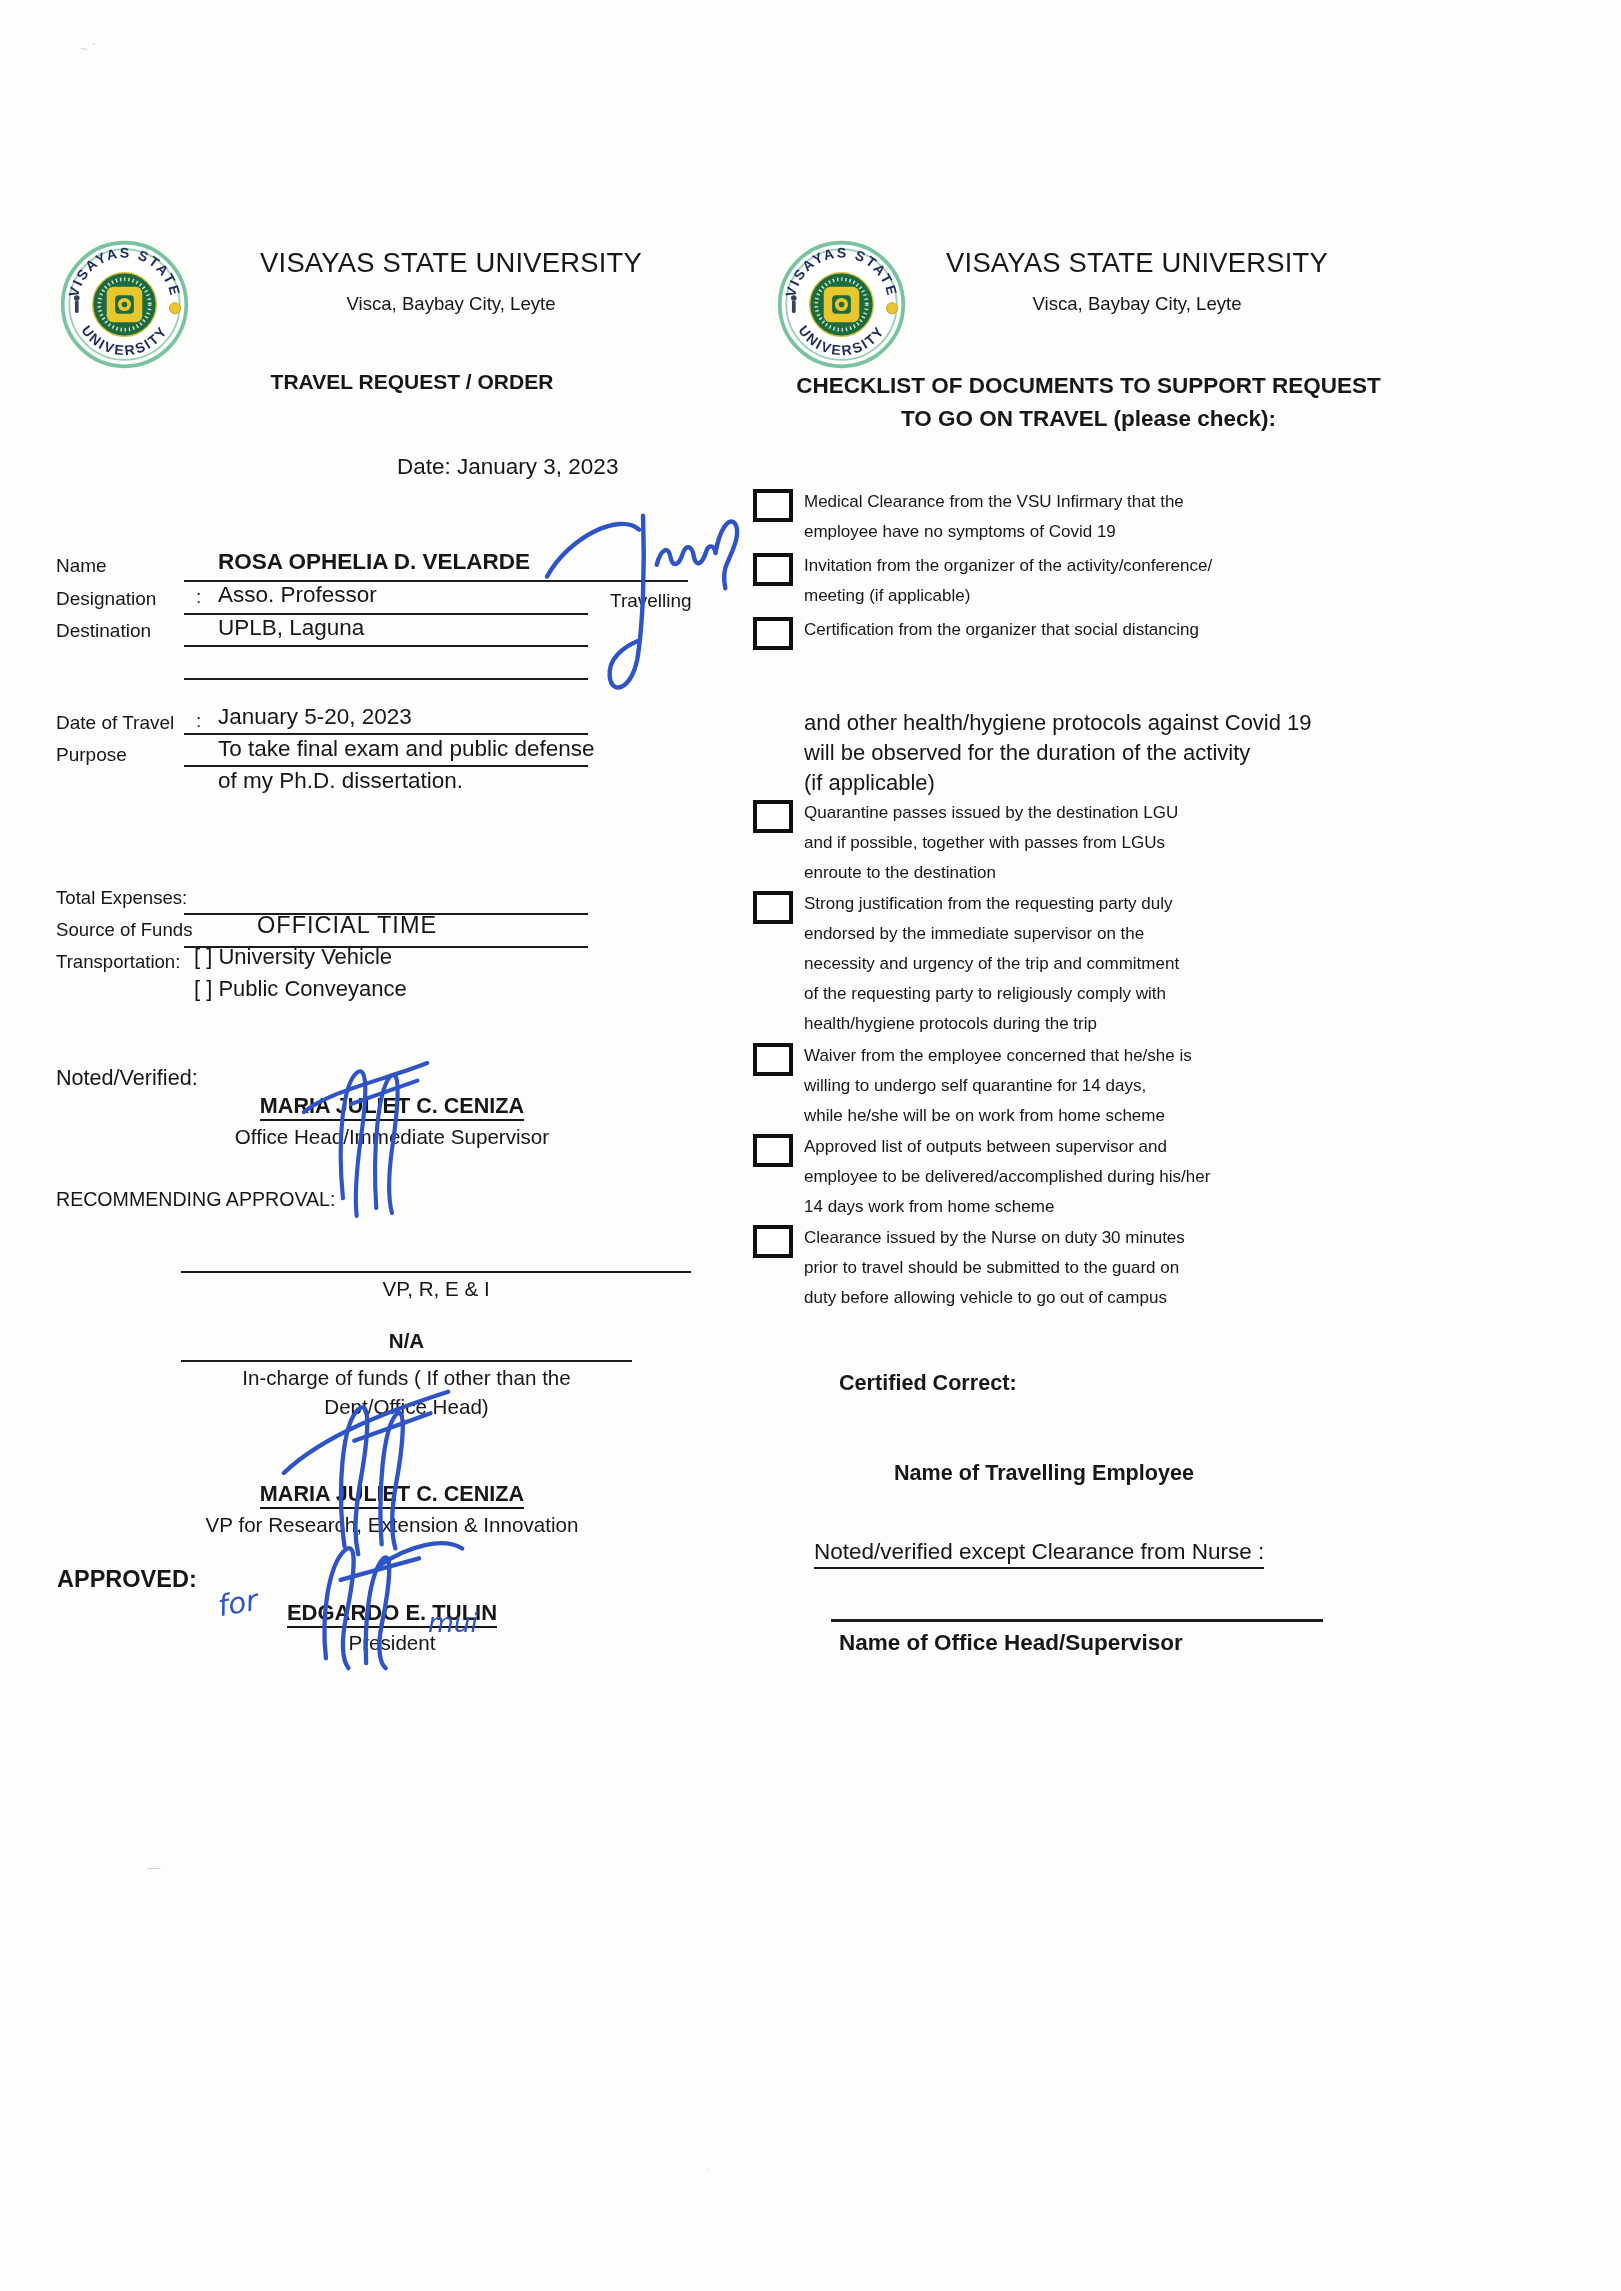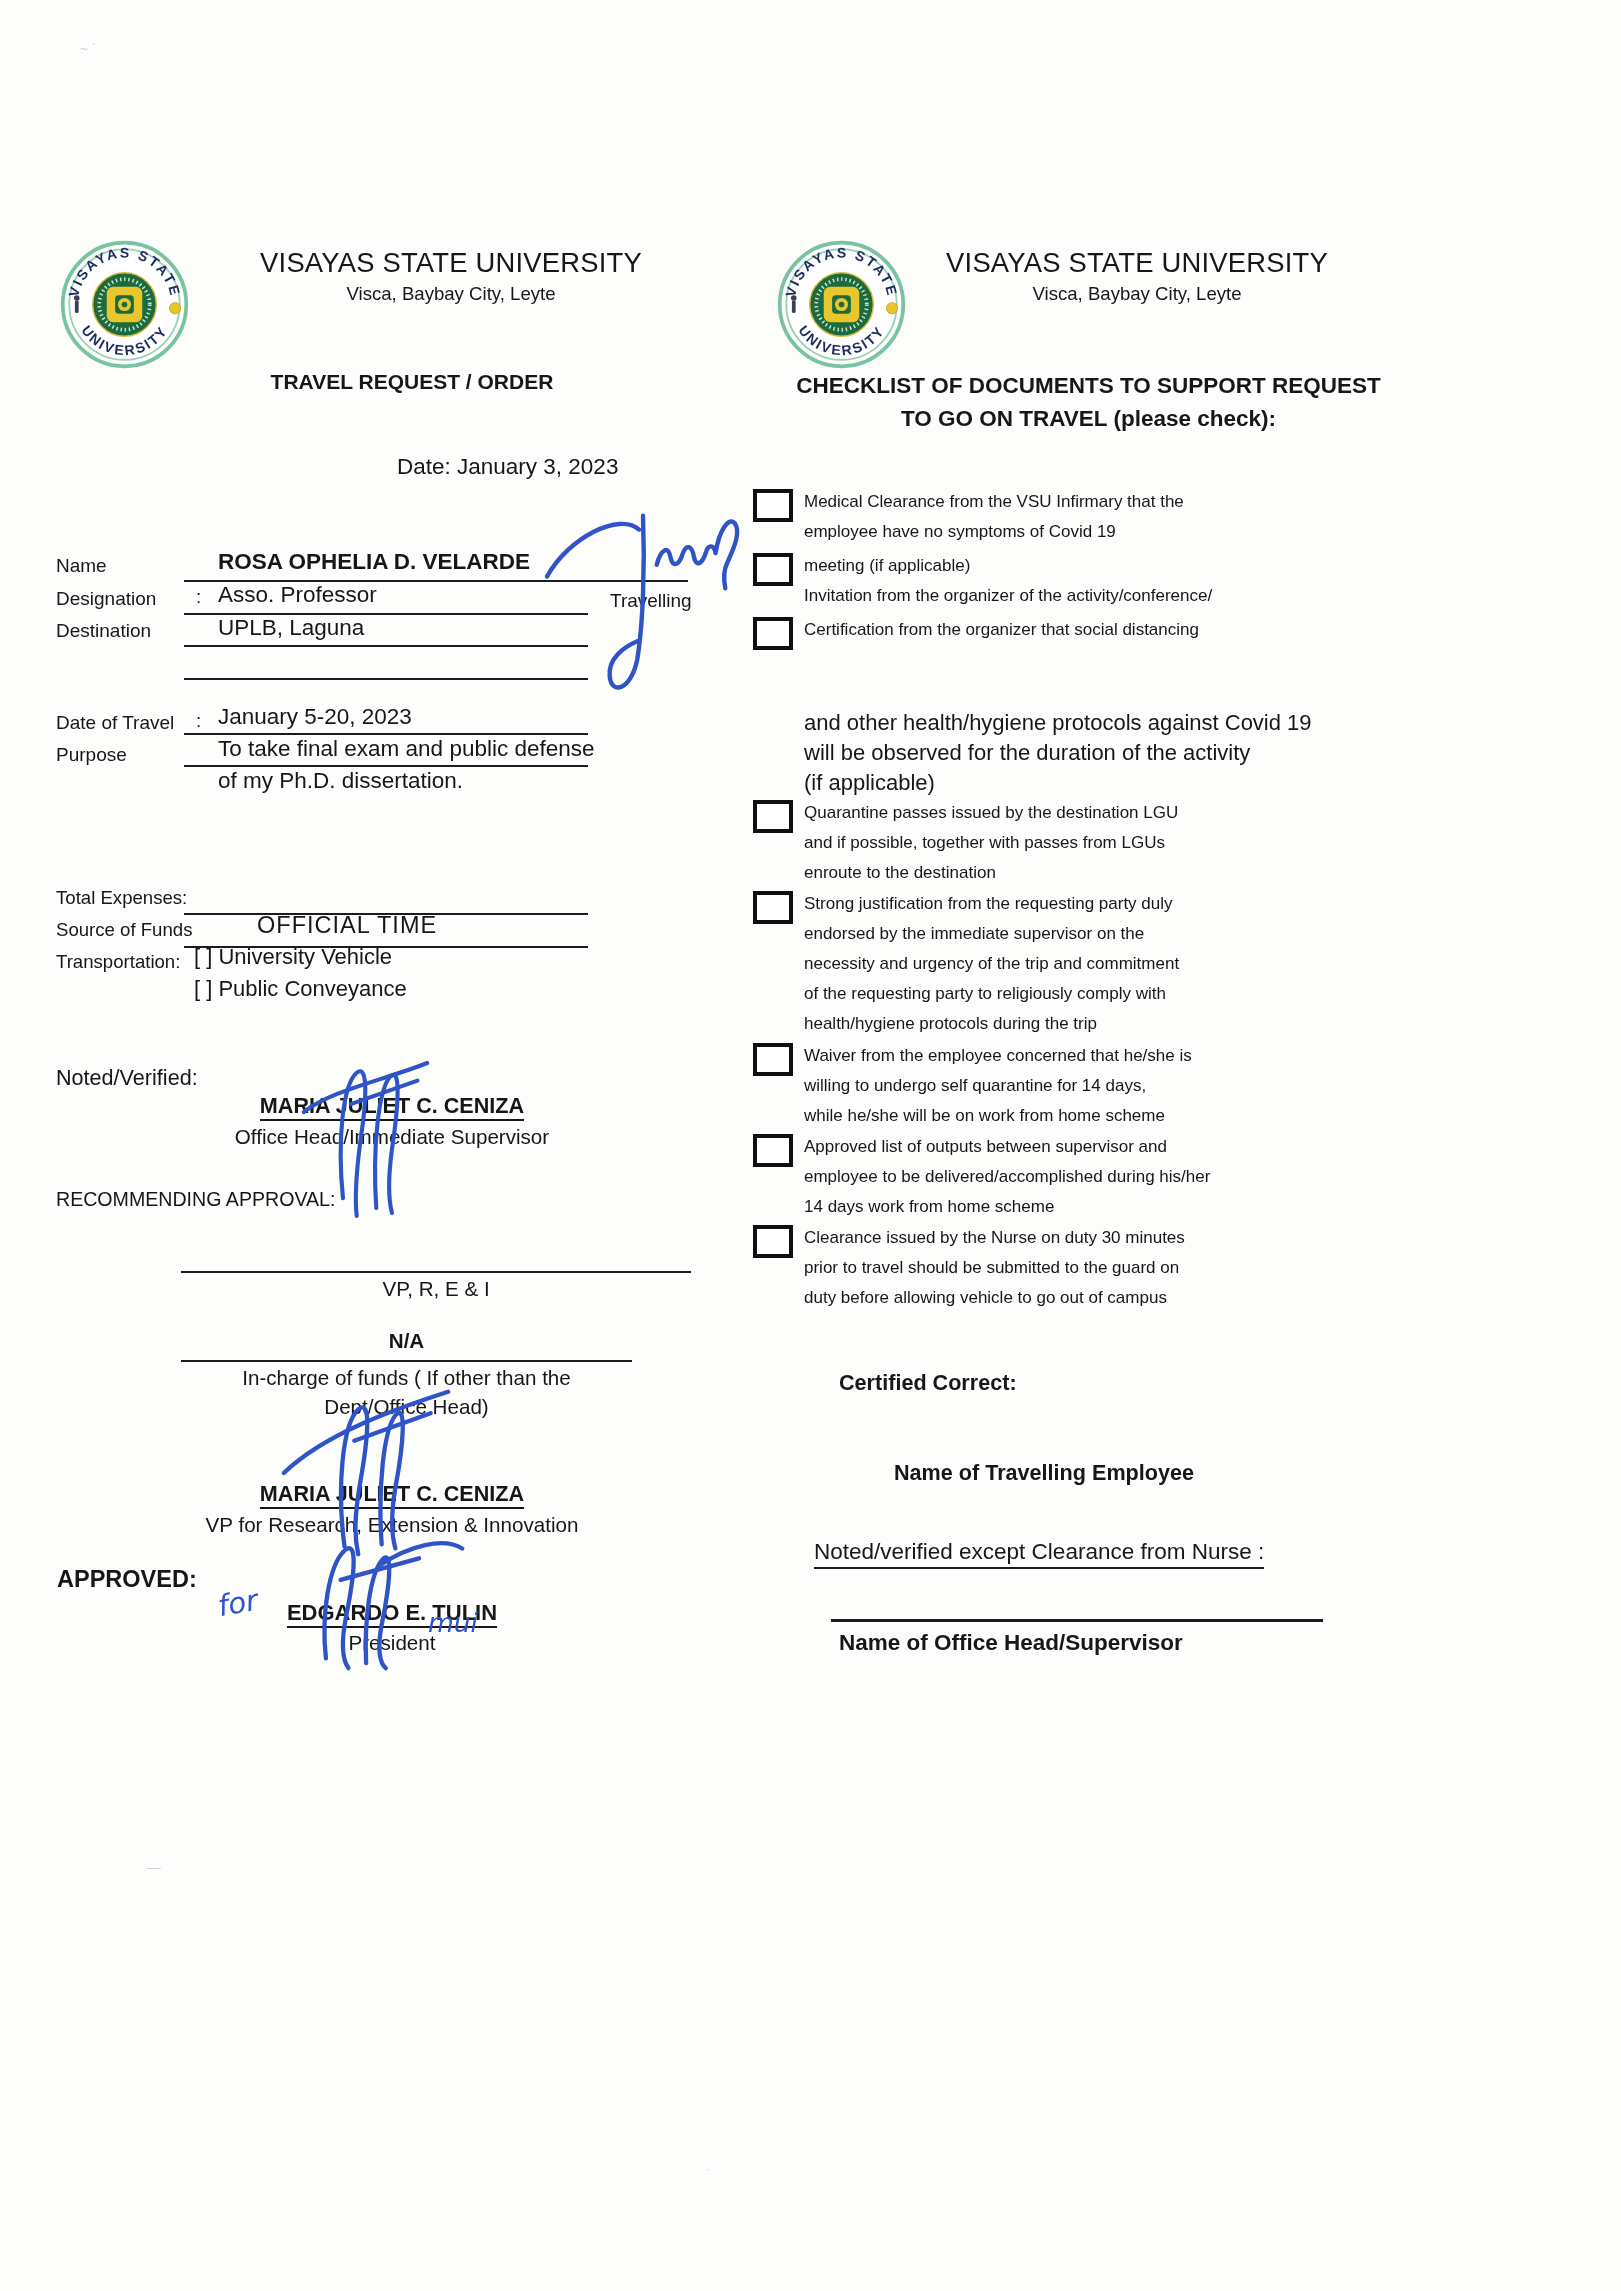--- a/index.html
+++ b/index.html
@@ -6,21 +6,21 @@
   body{background:#fdfdfc}
   .page{position:relative;width:1621px;height:2292px;background:#fdfdfc;
         font-family:"Liberation Sans",sans-serif;color:#171717;overflow:hidden}
   .abs{position:absolute;white-space:nowrap}
   .b{font-weight:700}
   .c{text-align:center}
   .rule{position:absolute;height:0;border-top:2.5px solid #1c1c1c}
   .u3{border-bottom:2.9px solid #171717;padding-bottom:1px}
   .uthin{border-bottom:2.4px solid #1c1c1c;padding-bottom:2px}
   .hdr-title{font-size:27.4px;font-weight:400;letter-spacing:0.2px}
-  .hdr-addr{font-size:18.6px;margin-top:4px}
+  .hdr-addr{font-size:18.6px;margin-top:14px}
   .lbl{font-size:19px}
   .lbl2{font-size:18.6px}
   .val{font-size:22.5px}
   .chk{position:absolute}
   .chk .box{position:absolute;left:0;top:2px;width:32px;height:24.5px;border:4.9px solid #0f0f0f;background:#fff}
   .chk .txt{margin-left:51px;font-size:17px;line-height:30px}
   .chk .txt div{white-space:nowrap}
   .cont{font-size:22px;line-height:30px}
   .ink{position:absolute;pointer-events:none}
   .ink path{fill:none;stroke:#2e54c7;stroke-linecap:round;stroke-linejoin:round}
@@ -198,22 +198,22 @@
     <span class="box"></span>
     <div class="txt">
       <div>Medical Clearance from the VSU Infirmary that the</div>
       <div>employee have no symptoms of Covid 19</div>
     </div>
   </div>
 
   <div class="chk" style="left:753px;top:551px">
     <span class="box"></span>
     <div class="txt">
+      <div>Invitation from the organizer of the activity/conference/</div>
       <div>meeting (if applicable)</div>
-      <div>Invitation from the organizer of the activity/conference/</div>
     </div>
   </div>
 
   <div class="chk" style="left:753px;top:615px">
     <span class="box"></span>
     <div class="txt">
       <div>Certification from the organizer that social distancing</div>
     </div>
   </div>
 

